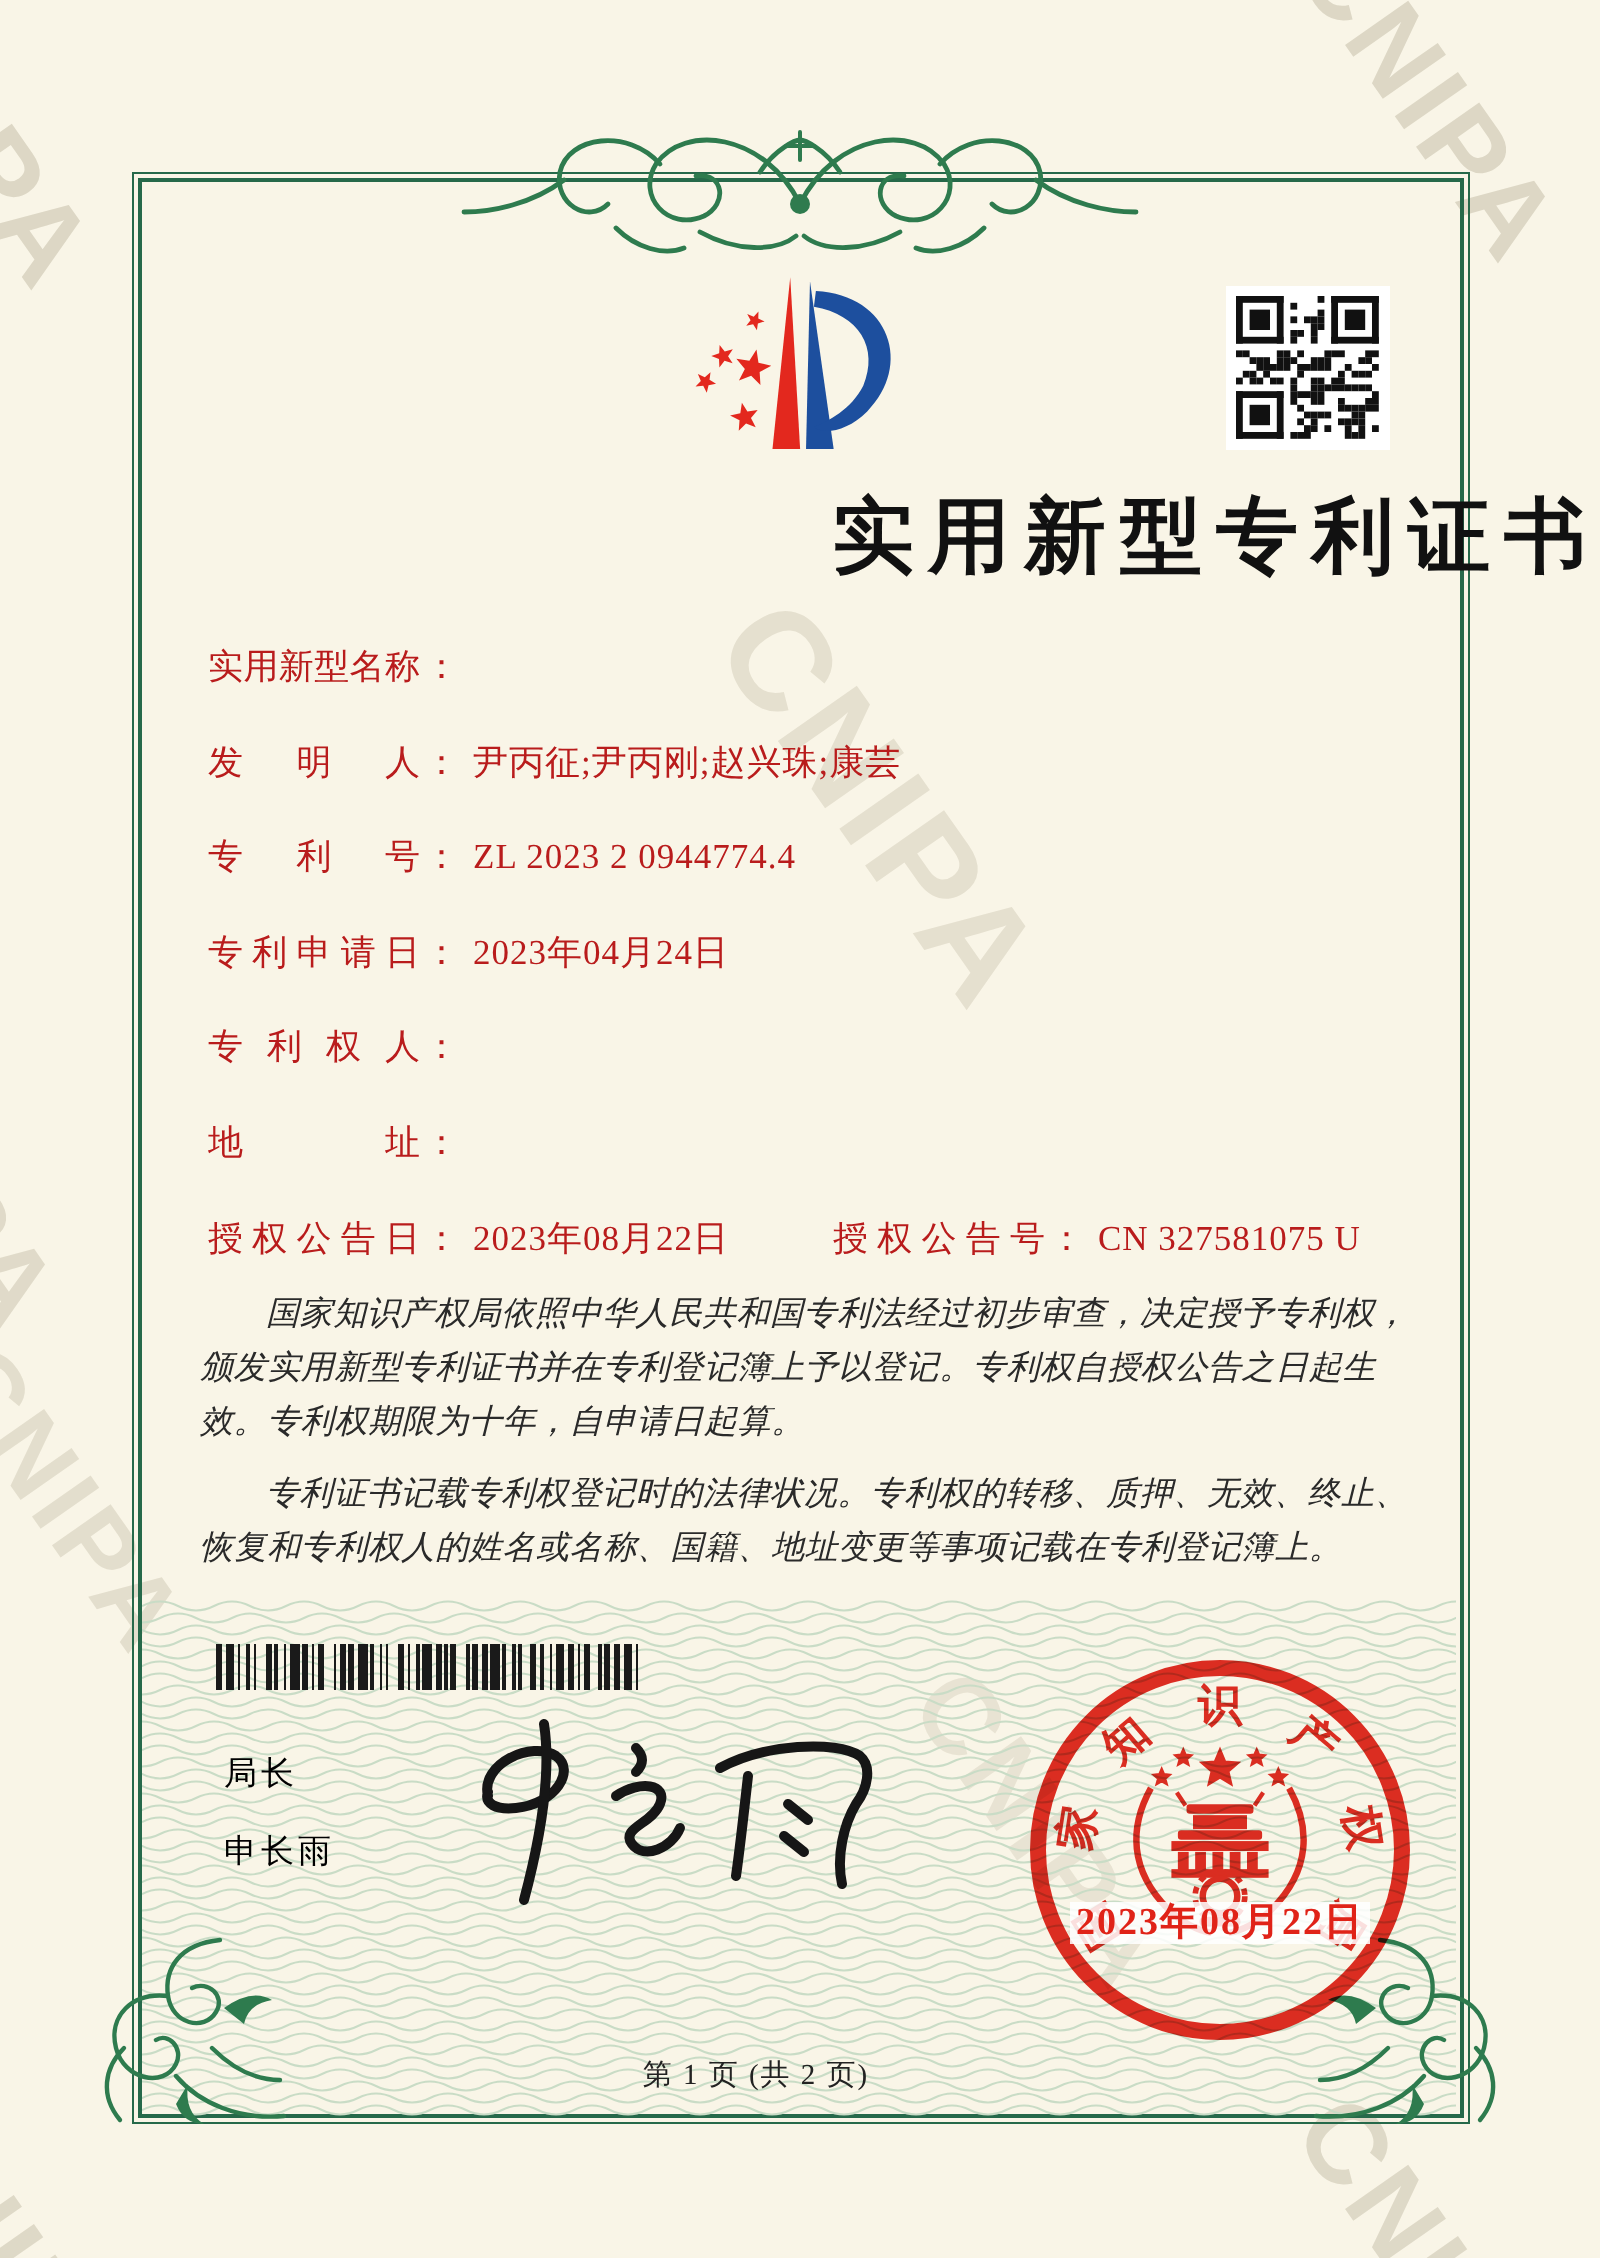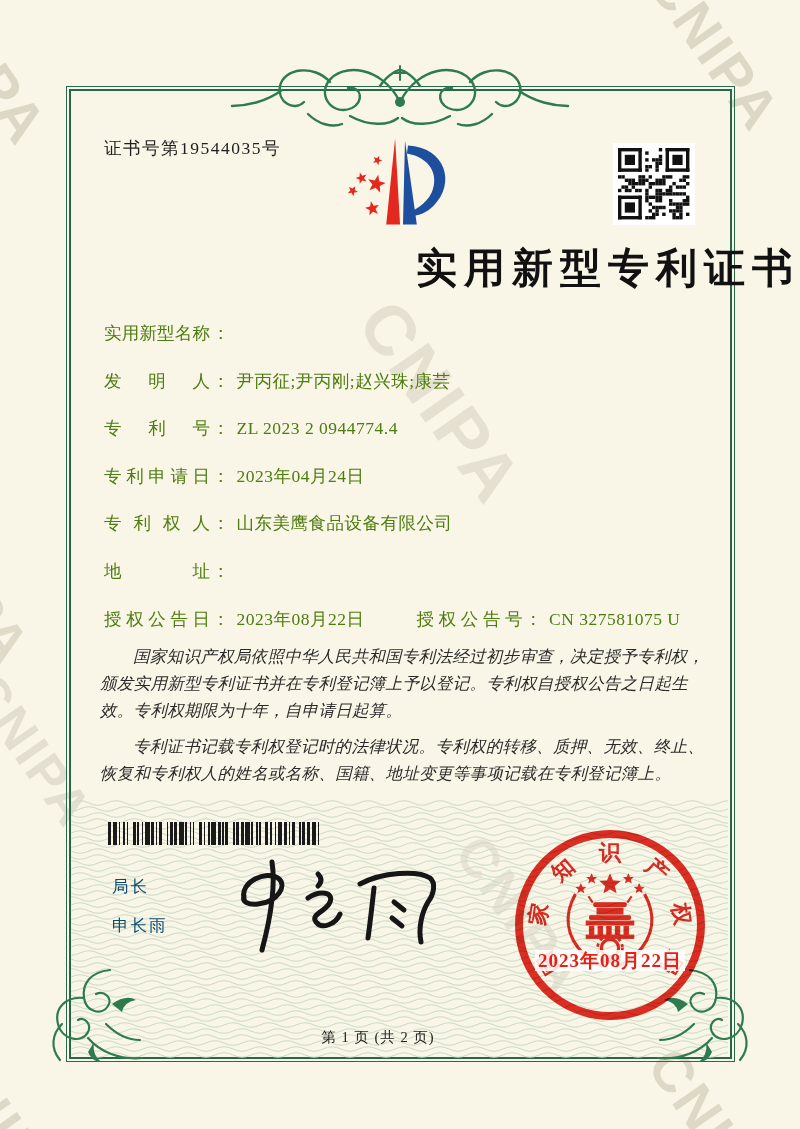--- a/index.html
+++ b/index.html
@@ -23,36 +23,36 @@
   .cert-no{position:absolute;left:104px;top:136px;font-size:17.5px;letter-spacing:1.5px;
       color:#1e1e1e;z-index:3;}
   #logo{position:absolute;left:330px;top:127px;z-index:3;}
   #qr{position:absolute;left:613px;top:143px;width:82px;height:82px;background:#fff;
       z-index:3;display:flex;align-items:center;justify-content:center;}
   .title{position:absolute;left:0;top:241px;width:800px;text-align:right;margin:0;
       font-size:41px;font-weight:bold;letter-spacing:7px;color:#111;z-index:3;}
   
   .fields{position:absolute;left:104px;top:321px;width:600px;z-index:3;}
   .frow{display:flex;align-items:baseline;height:25px;margin-bottom:22.6px;
-      font-size:17.5px;color:#4d7c0f;}
+      font-size:17.5px;color:#b91c1c;}
   .flabel{display:inline-block;width:106px;text-align:justify;text-align-last:justify;}
   .fcolon{margin:0 7px 0 2px;}
   .fvalue{letter-spacing:.5px;}
   .fpair2{display:flex;align-items:baseline;margin-left:52px;}
   
   .paras{position:absolute;left:100px;top:644px;width:620px;z-index:3;
       font-size:16.5px;line-height:1.63;font-style:italic;color:#2a2a2a;}
   .paras p{margin:0 0 9px 0;text-indent:2em;letter-spacing:.3px;}
   
   #barcode{position:absolute;left:108px;top:822px;width:214px;height:23px;z-index:3;
       display:flex;align-items:stretch;}
   #barcode i{display:block;height:100%;}
   
   .director{position:absolute;left:112px;top:876px;z-index:3;font-size:16.5px;
-      font-family:Liberation Sans, sans-serif;color:#0c4a6e;}
+      font-family:Liberation Sans, sans-serif;color:#000000;}
   .director div{margin-bottom:17px;letter-spacing:2px;}
   #signature{position:absolute;left:222px;top:858px;z-index:3;}
   
   .seal{position:absolute;left:515px;top:830px;width:190px;height:190px;z-index:4;
       mix-blend-mode:multiply;opacity:.95;}
   .seal-ring{position:absolute;inset:0;border:8px solid #e02318;border-radius:50%;}
   .seal-char{position:absolute;font-size:22px;font-weight:bold;color:#e02318;
       font-family:"Liberation Sans","DejaVu Sans",sans-serif;}
   #emblem{position:absolute;left:41px;top:36px;}
   .seal-date{position:absolute;left:510px;top:948px;width:200px;text-align:center;z-index:5;
@@ -164,21 +164,20 @@
       <path d="M60,2 C40,4 32,16 34,30 C36,44 52,48 58,38 C63,30 54,22 46,26"></path>
       <path d="M34,30 C16,28 4,40 8,56 C12,72 32,76 38,64 C42,56 34,48 28,52"></path>
       <path d="M12,56 C2,66 0,80 10,92"></path>
       <path d="M38,70 C50,84 70,92 92,90"></path>
       <path d="M56,56 C66,66 78,72 90,72"></path>
       <path d="M62,36 q14,-10 24,-4 q-12,2 -14,12 z" fill="#2e7b4e" stroke="none"></path>
       <path d="M44,74 q-2,14 8,20 q-10,0 -14,-10 z" fill="#2e7b4e" stroke="none"></path>
     </g>
   </svg>
 
-  <div class="cert-no">证书号第19544035号</div>
 
   <svg id="logo" width="148" height="112" viewBox="0 0 150 112">
     <g id="logo-stars">
         <polygon points="49.9,28.4 49.8,31.9 53.0,33.4 49.6,34.4 49.1,37.9 47.2,34.9 43.7,35.6 45.9,32.8 44.2,29.7 47.5,31.0" fill="#e3281e"></polygon>
         <polygon points="30.2,45.3 32.8,48.6 36.9,47.5 34.5,51.0 36.8,54.6 32.7,53.4 30.1,56.7 29.9,52.5 26.0,50.9 30.0,49.5" fill="#e3281e"></polygon>
         <polygon points="48.9,47.7 49.9,54.3 56.4,55.9 50.5,59.0 50.9,65.6 46.2,60.9 40.0,63.4 43.0,57.5 38.7,52.3 45.3,53.4" fill="#e3281e"></polygon>
         <polygon points="25.6,59.2 25.1,63.0 28.4,65.0 24.6,65.7 23.7,69.5 21.9,66.0 18.0,66.4 20.7,63.6 19.2,60.0 22.7,61.7" fill="#e3281e"></polygon>
         <polygon points="41.5,74.6 44.3,79.1 49.5,78.3 46.1,82.4 48.5,87.1 43.6,85.1 39.9,88.8 40.3,83.5 35.5,81.1 40.7,79.9" fill="#e3281e"></polygon>
       </g>
     <polygon points="66,11 57,98 71,98" fill="#e3281e"></polygon>
@@ -342,21 +341,20 @@
       <span class="fvalue">ZL 2023 2 0944774.4</span>
     </div>
     <div class="frow">
       <span class="flabel">专利申请日</span>
         <span class="fcolon">：</span>
       <span class="fvalue">2023年04月24日</span>
     </div>
     <div class="frow">
       <span class="flabel">专利权人</span>
         <span class="fcolon">：</span>
-      <span class="fvalue">山东美鹰食品设备有限公司</span>
     </div>
     <div class="frow">
       <span class="flabel">地址</span>
         <span class="fcolon">：</span>
     </div>
     <div class="frow">
       <span class="flabel">授权公告日</span>
         <span class="fcolon">：</span>
       <span class="fvalue">2023年08月22日</span>
       <span class="fpair2">

